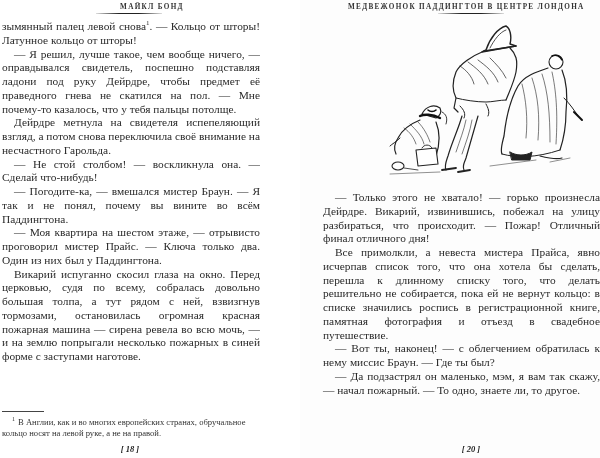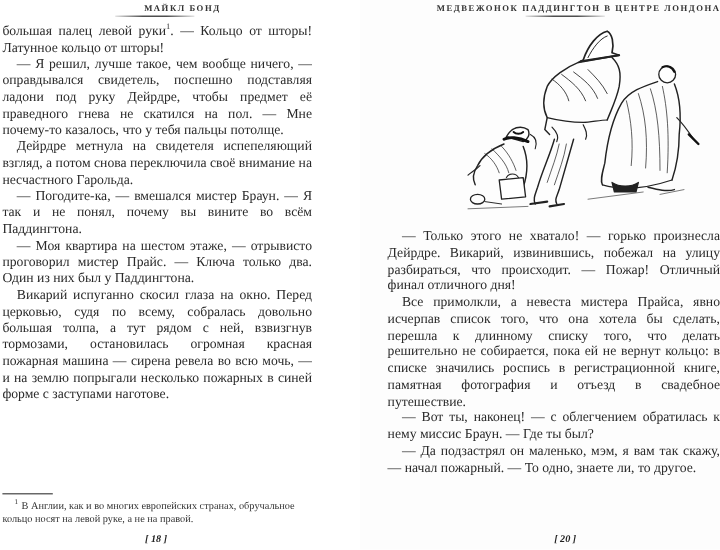--- a/index.html
+++ b/index.html
@@ -39,21 +39,21 @@
       letter-spacing: 1.3px;
       text-align: center;
       color: #333;
       white-space: nowrap;
     }
     .page-left .running-head {
       left: 90px;
       width: 124px;
     }
     .page-right .running-head {
-      left: 64px;
+      left: 48px;
       width: 210px;
       text-align: center;
     }
     .head-rule {
       position: absolute;
       top: 13px;
       height: 1px;
       background: linear-gradient(to right, #ddd 0%, #222 35%, #222 65%, #ddd 100%);
     }
     .page-left .head-rule {
@@ -147,23 +147,24 @@
     }
   </style>
 </head>
 <body>
 
 <div class="page page-left">
   <div class="running-head">МАЙКЛ БОНД</div>
   <div class="head-rule"></div>
 
   <div class="text-block">
-    <p class="noindent"><span>большая палец левой руки</span><span class="sup">1</span><span>. — Кольцо от шторы! Латунное кольцо от шторы!</span></p>
+    <p class="noindent"><span>зымянный палец левой снова</span><span class="sup">1</span><span>. — Кольцо от шторы! Латунное кольцо от шторы!</span></p>
     <p>— Я решил, лучше такое, чем вообще ничего, — оправдывался свидетель, поспешно подставляя ладони под руку Дейрдре, чтобы предмет её праведного гнева не скатился на пол. — Мне почему-то казалось, что у тебя пальцы потолще.</p>
     <p>Дейрдре метнула на свидетеля испепеляющий взгляд, а потом снова переключила своё внимание на несчастного Гарольда.</p>
+    <p>— Не стой столбом! — воскликнула она. — Сделай что-нибудь!</p>
     <p>— Погодите-ка, — вмешался мистер Браун. — Я так и не понял, почему вы вините во всём Паддингтона.</p>
     <p>— Моя квартира на шестом этаже, — отрывисто проговорил мистер Прайс. — Ключа только два. Один из них был у Паддингтона.</p>
     <p>Викарий испуганно скосил глаза на окно. Перед церковью, судя по всему, собралась довольно большая толпа, а тут рядом с ней, взвизгнув тормозами, остановилась огромная красная пожарная машина — сирена ревела во всю мочь, — и на землю попрыгали несколько пожарных в синей форме с заступами наготове.</p>
   </div>
 
   <div class="footnote-rule"></div>
   <div class="footnote"><span class="marker">1</span><span>В Англии, как и во многих европейских странах, обручальное кольцо носят на левой руке, а не на правой.</span></div>
 
   <div class="folio">[ 18 ]</div>
 </div>

